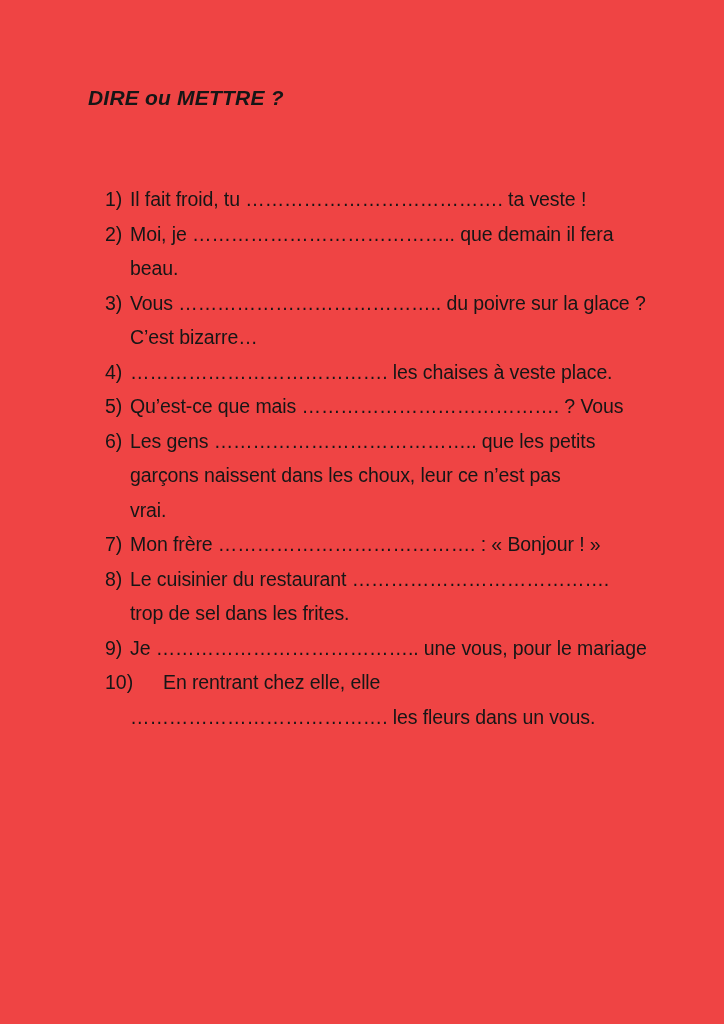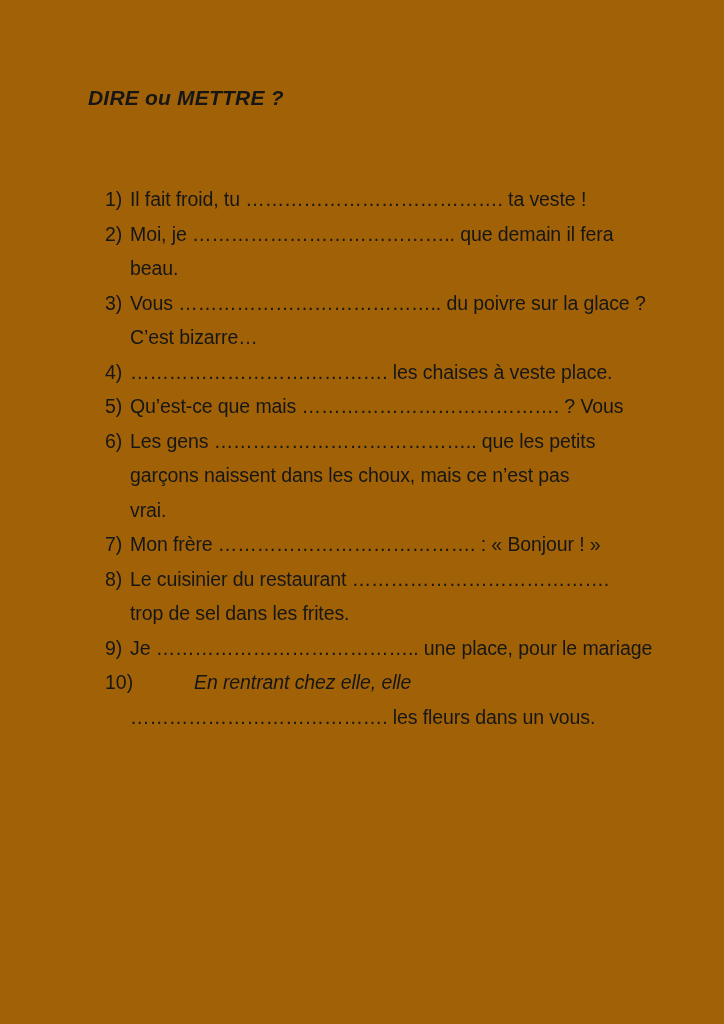--- a/index.html
+++ b/index.html
@@ -11,21 +11,21 @@
     height: 1024px;
     background: #ffffff;
     font-family: "Liberation Sans", "DejaVu Sans", sans-serif;
     color: #1a1a1a;
     overflow: hidden;
   }
   .page {
     position: relative;
     width: 724px;
     height: 1024px;
-    background: #a16207;
+    background: #ef4444;
   }
   .title {
     position: absolute;
     left: 88px;
     top: 86px;
     margin: 0;
     font-size: 21px;
     font-weight: bold;
     font-style: italic;
     letter-spacing: 0.2px;
@@ -51,22 +51,21 @@
     top: 0;
     line-height: 34.5px;
     white-space: nowrap;
   }
   .line {
     white-space: nowrap;
     letter-spacing: -0.1px;
   }
   
   .line.tabbed {
-    padding-left: 64px;
-    font-style: italic;
+    padding-left: 33px;
   }
 </style>
 </head>
 <body>
 
 <div class="page">
 
   <h1 class="title">DIRE ou METTRE ?</h1>
 
   <div class="exercise">
@@ -94,38 +93,38 @@
     </div>
 
     <div class="item">
       <span class="num">5)</span>
       <div class="line">Qu’est-ce que mais …………………………………. ? Vous</div>
     </div>
 
     <div class="item">
       <span class="num">6)</span>
       <div class="line">Les gens ………………………………….. que les petits</div>
-      <div class="line">garçons naissent dans les choux, mais ce n’est pas</div>
+      <div class="line">garçons naissent dans les choux, leur ce n’est pas</div>
       <div class="line">vrai.</div>
     </div>
 
     <div class="item">
       <span class="num">7)</span>
       <div class="line">Mon frère …………………………………. : « Bonjour ! »</div>
     </div>
 
     <div class="item">
       <span class="num">8)</span>
       <div class="line">Le cuisinier du restaurant ………………………………….</div>
       <div class="line">trop de sel dans les frites.</div>
     </div>
 
     <div class="item">
       <span class="num">9)</span>
-      <div class="line">Je ………………………………….. une place, pour le mariage</div>
+      <div class="line">Je ………………………………….. une vous, pour le mariage</div>
     </div>
 
     <div class="item">
       <span class="num">10)</span>
       <div class="line tabbed">En rentrant chez elle, elle</div>
       <div class="line">…………………………………. les fleurs dans un vous.</div>
     </div>
 
   </div>
 </div>

